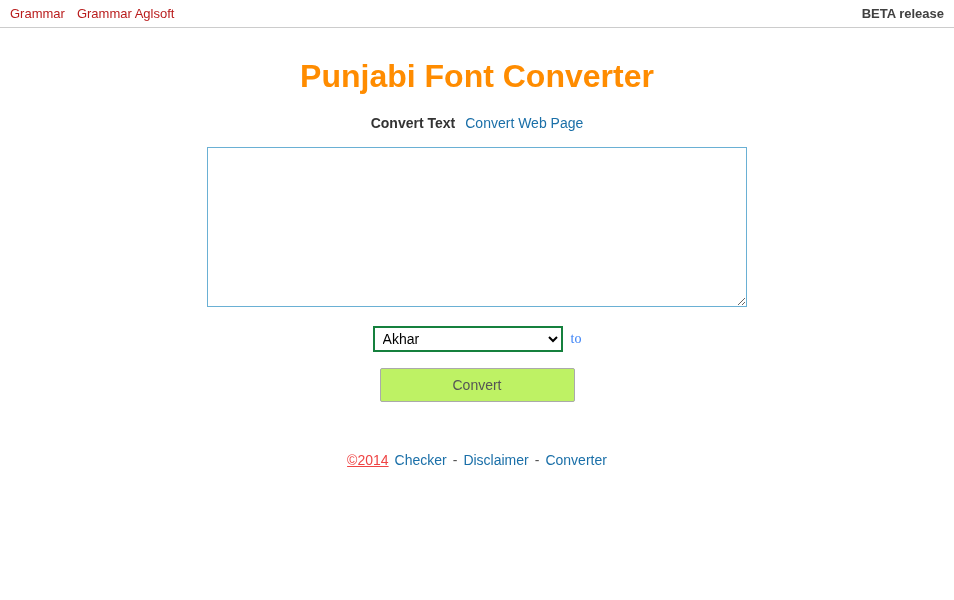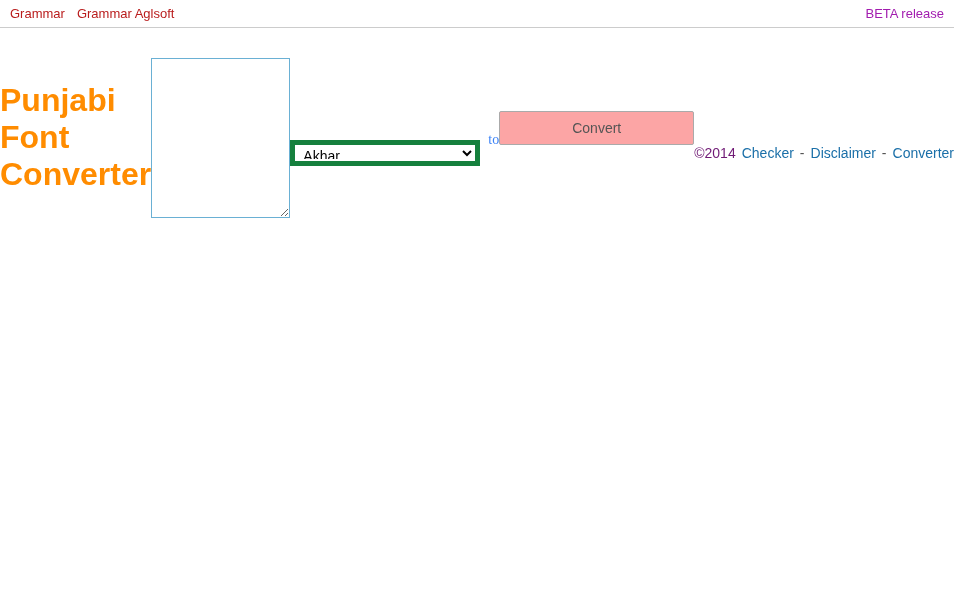--- a/index.html
+++ b/index.html
@@ -26,28 +26,29 @@
 
     .top-nav a {
       color: #b91c1c;
       text-decoration: none;
       margin-right: 12px;
       font-size: 13px;
     }
 
     .beta-release {
       margin-left: auto;
-      color: #a21caf;
-      font-weight: normal;
+      color: #404040;
+      font-weight: bold;
       font-size: 13px;
     }
 
     
     .main-content {
       display: flex;
+      flex-direction: column;
       align-items: center;
       padding-top: 30px;
     }
 
     .page-title {
       font-size: 32px;
       font-weight: bold;
       color: #ff8c00;
       margin-bottom: 20px;
     }
@@ -93,26 +94,25 @@
     
     .dropdowns-row {
       display: flex;
       align-items: center;
       margin-bottom: 16px;
       gap: 8px;
     }
 
     .dropdown-select {
       height: 26px;
-      border: 5px solid #15803d;
+      border: 2px solid #15803d;
       background-color: #ffffff;
       font-size: 14px;
       padding: 2px 4px;
       cursor: pointer;
-      margin-top: 27px;
     }
 
     .from-select {
       width: 190px;
     }
 
     .to-select {
       width: 190px;
     }
 
@@ -130,38 +130,39 @@
       margin-bottom: 40px;
     }
 
     .btn-convert,
     .btn-clear {
       height: 34px;
       width: 195px;
       font-size: 14px;
       cursor: pointer;
       border: 1px solid #aaaaaa;
-      background-color: #fca5a5;
+      background-color: #bef264;
       color: #555555;
       border-radius: 2px;
     }
 
     
     .footer {
       display: flex;
       align-items: center;
       justify-content: center;
       gap: 6px;
       margin-top: 10px;
       font-size: 14px;
       color: #ff8c00;
     }
 
     .footer-year {
-      color: #701a75;
+      color: #ef4444;
+      text-decoration: underline;
     }
 
     .footer a {
       color: #1a6fa8;
       text-decoration: none;
     }
 
     .footer-separator {
       color: #555555;
     }
@@ -172,20 +173,24 @@
 <div class="top-nav">
   <a href="#">Grammar</a>
   <a href="#">Grammar Aglsoft</a>
   <span class="beta-release">BETA release</span>
 </div>
 
 <div class="main-content">
 
   <h1 class="page-title">Punjabi Font Converter</h1>
 
+  <div class="tabs-row">
+    <span class="tab-active">Convert Text</span>
+    <a href="#" class="tab-link">Convert Web Page</a>
+  </div>
 
   <div class="text-area-wrapper">
     <textarea class="convert-textarea" style=""></textarea>
   </div>
 
   <div class="dropdowns-row">
     <select class="dropdown-select from-select">
       <option>Akhar</option>
       <option>Unicode</option>
       <option>Gurbani</option>

